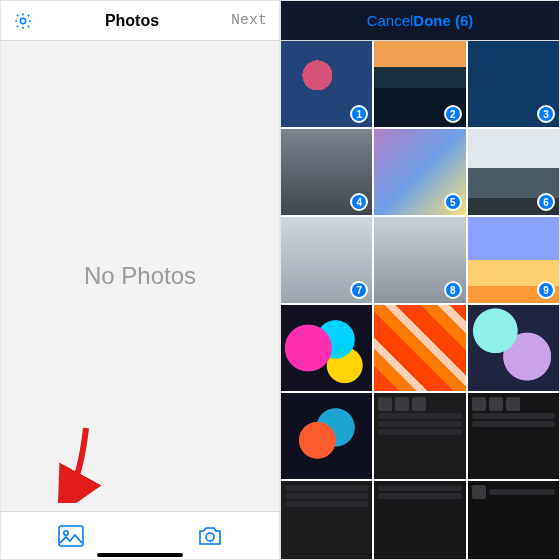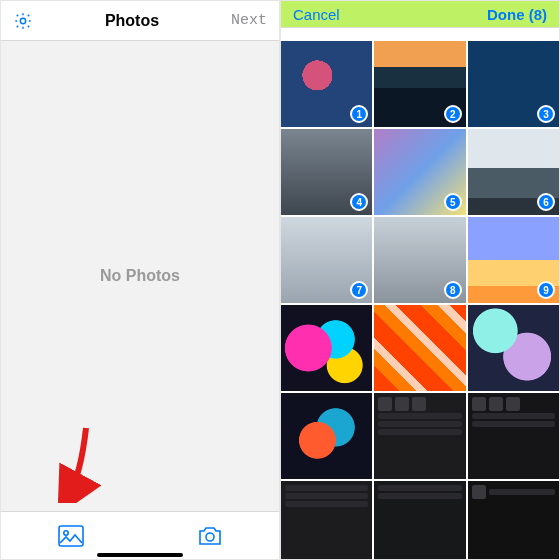--- a/index.html
+++ b/index.html
@@ -10,30 +10,30 @@
   }
   *{box-sizing:border-box;margin:0;padding:0;font-family:-apple-system,Helvetica,Arial,sans-serif;}
   body{width:560px;height:560px;background:#fff;}
   .stage{display:flex;width:560px;height:560px;}
   .phone{flex:1;height:100%;position:relative;background:#fff;border:1px solid #e5e5e5;}
   .left .nav{height:40px;display:flex;align-items:center;justify-content:space-between;padding:12px 12px;border-bottom:1px solid var(--divider);}
   .nav-title{font-size:16px;font-weight:600;color:#000;}
   .nav-next{font-size:15px;color:var(--muted);font-family:Liberation Mono, monospace;}
   .cog{width:20px;height:20px;color:var(--ios-blue);}
   .left .body{position:absolute;top:40px;bottom:48px;left:0;right:0;background:var(--ios-gray-bg);display:flex;align-items:center;justify-content:center;}
-  .noph{font-size:16px;color:#9a9a9a;font-weight:bold;}
+  .noph{font-size:24px;color:#9a9a9a;}
   .left .tabbar{position:absolute;bottom:0;left:0;right:0;height:48px;display:flex;align-items:center;justify-content:space-around;border-top:1px solid var(--divider);background:#fff;}
   .tab-icon{width:26px;height:22px;color:var(--ios-blue);}
   .home-ind{position:absolute;bottom:2px;left:50%;transform:translateX(-50%);width:86px;height:4px;background:#000;border-radius:3px;}
   
   .arrow{position:absolute;pointer-events:none;}
   .arrow svg{display:block;}
   .arrowL{left:30px;bottom:56px;}
   
-  .right .nav{height:27px;display:flex;align-items:center;justify-content:space-between;padding:0 12px;background:#bef264;border-bottom:1px solid var(--divider);position:relative;}
+  .right .nav{height:40px;display:flex;align-items:center;justify-content:center;padding:0 12px;background:#0f172a;border-bottom:1px solid var(--divider);position:relative;}
   .cancel,.done{font-size:15px;color:var(--ios-blue);}
   .done{font-weight:600;}
   .notch{position:absolute;top:0;left:0;width:10px;height:10px;background:#000;border-bottom-right-radius:8px;}
   .notchR{position:absolute;top:0;right:0;width:10px;height:10px;background:#000;border-bottom-left-radius:8px;}
   .grid{position:absolute;top:40px;left:0;right:0;bottom:0;overflow:hidden;display:grid;grid-template-columns:repeat(3,1fr);grid-auto-rows:86px;gap:2px;background:#fff;}
   .thumb{position:relative;overflow:hidden;}
   .thumb .fill{position:absolute;inset:0;}
   .badge{position:absolute;right:4px;bottom:4px;width:18px;height:18px;border:2px solid #fff;border-radius:50%;background:var(--ios-blue);color:#fff;font-size:10px;font-weight:700;display:flex;align-items:center;justify-content:center;}
   
   .t1{background:radial-gradient(circle at 40% 40%,#d03040 0 20%,#0a1f3f 20% 100%),#1a2a4d;background-blend-mode:screen;}
@@ -105,21 +105,21 @@
       </svg>
     </div>
   </div>
 
   <div class="phone right">
     <div class="notch"></div>
     <div class="notchR"></div>
     <div class="nav">
       <span class="cancel">Cancel</span>
       <span></span>
-      <span class="done">Done (8)</span>
+      <span class="done">Done (6)</span>
     </div>
 
     <div class="grid">
       <div class="thumb">
           <div class="fill t1"></div>
           <div class="badge">1</div>
         </div>
       <div class="thumb">
           <div class="fill t2"></div>
           <div class="badge">2</div>

